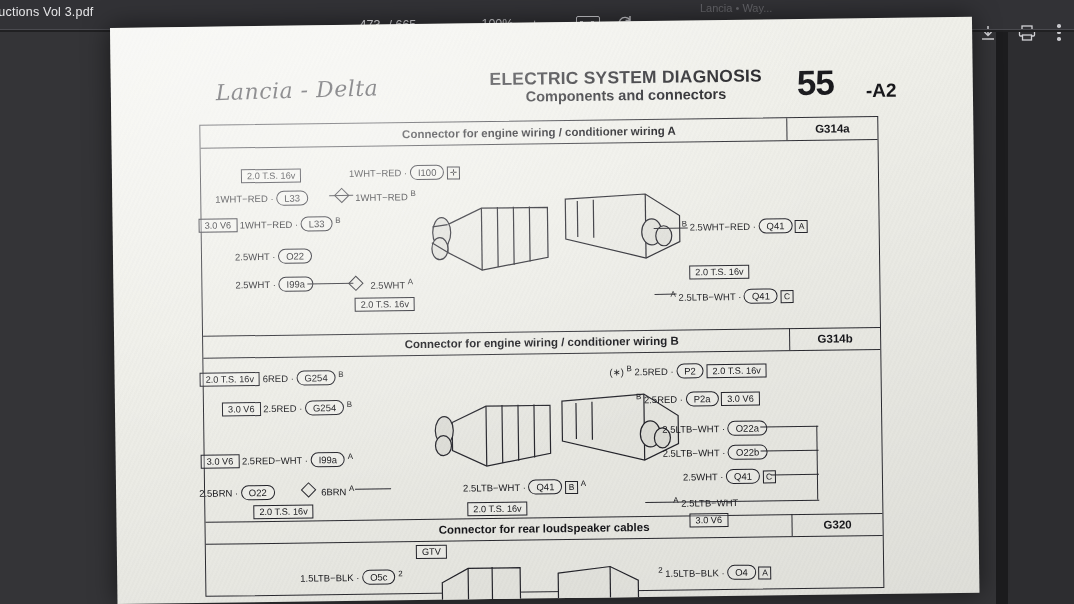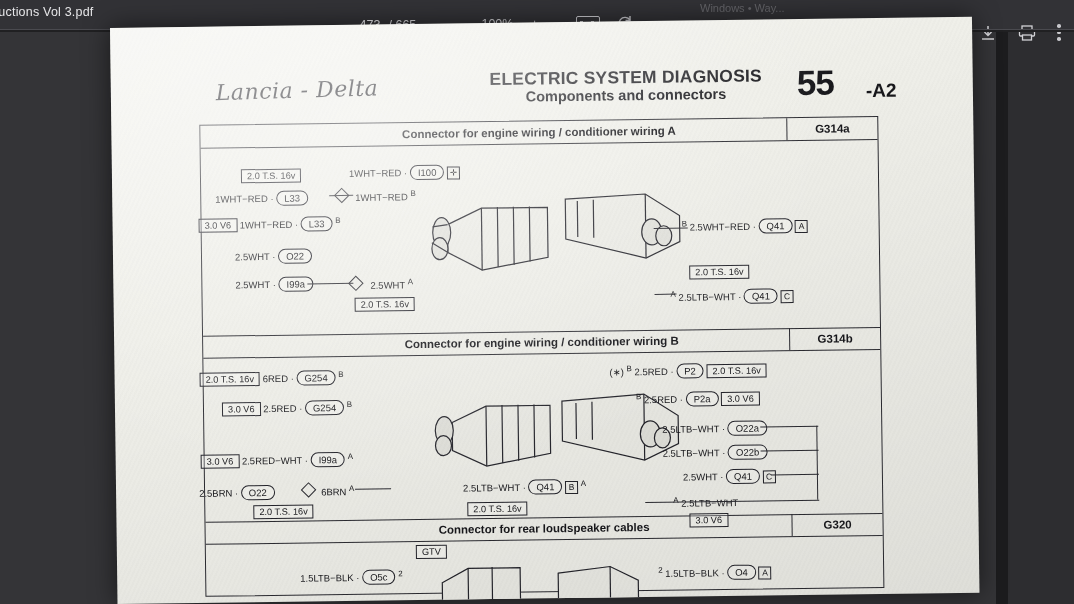--- a/index.html
+++ b/index.html
@@ -132,21 +132,21 @@
 </head>
 <body>
 
 <div id="viewer-bg"></div>
 <div id="desktop-right">
   <div id="desktop-right-inner"></div>
 </div>
 
 <div id="toolbar">
   <div id="tab-title">ructions Vol 3.pdf</div>
-  <div id="tab-title-ghost">Windows • Way...</div>
+  <div id="tab-title-ghost">Lancia • Way...</div>
 
   <div id="page-ctl">
     <span id="page-num-box">473</span>
     <span>/ 665</span>
   </div>
 
   <div id="zoom-ctl">
     <span class="tb-btn">–</span>
     <span class="tb-btn">100%</span>
     <span class="tb-btn">+</span>

